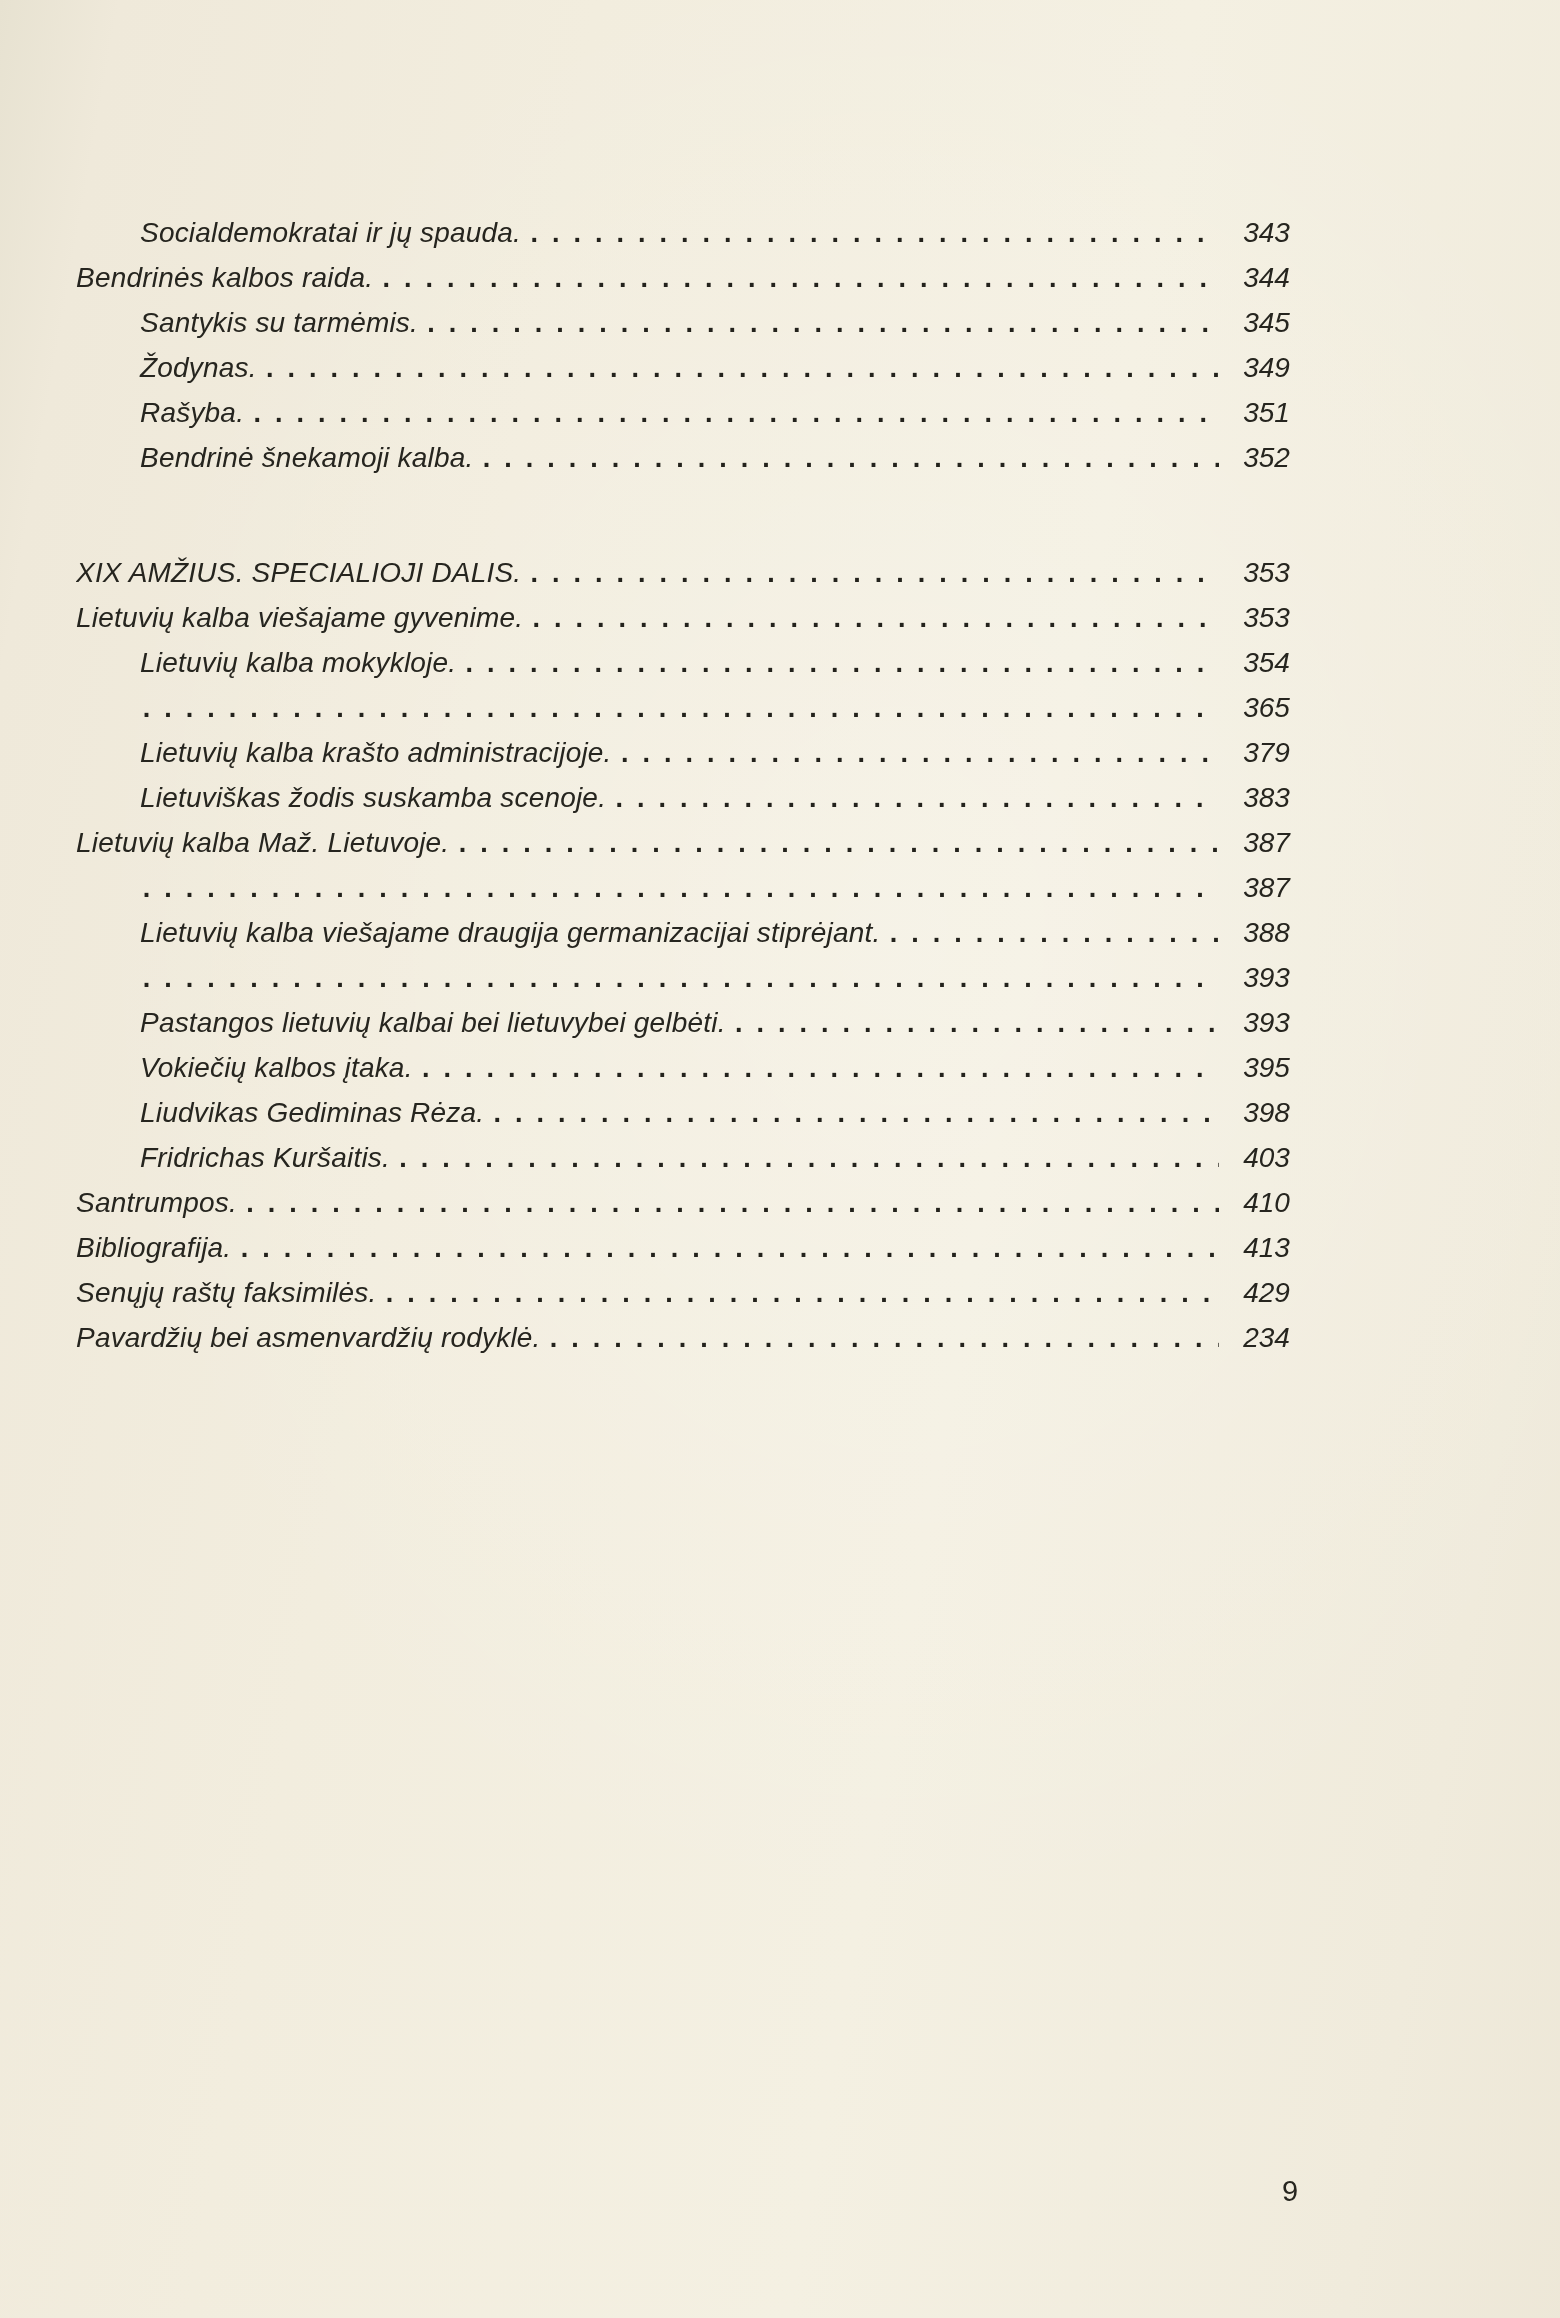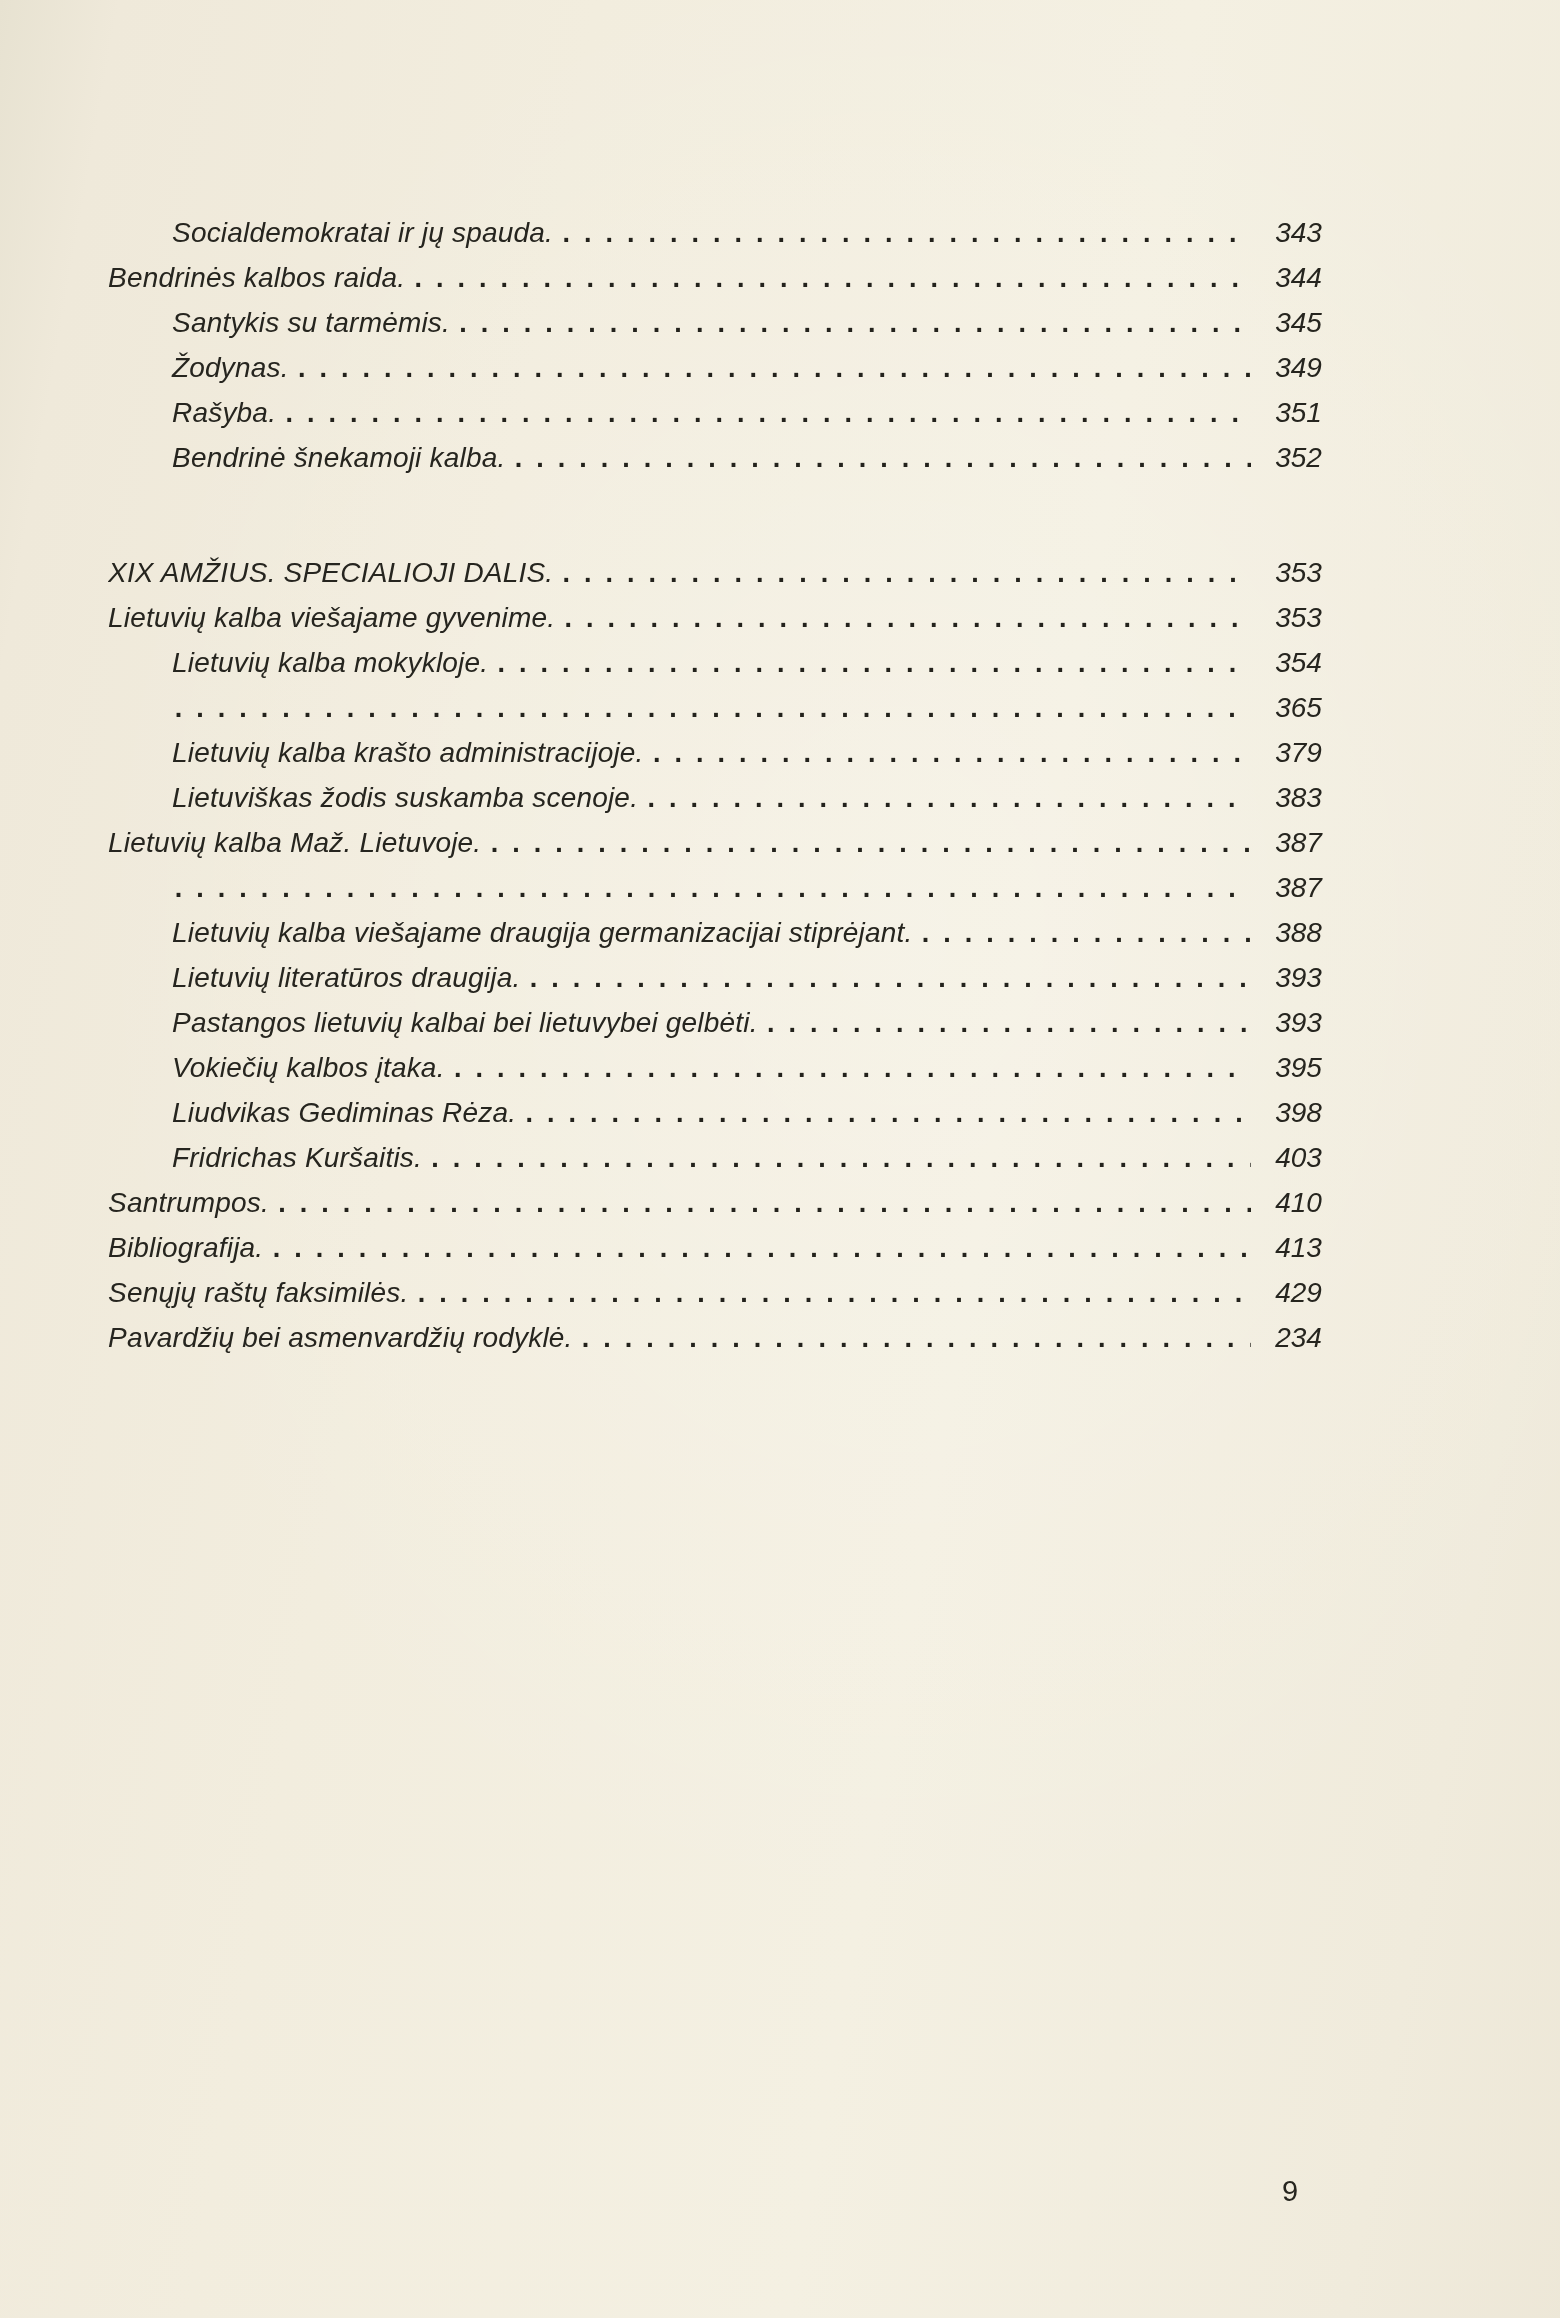--- a/index.html
+++ b/index.html
@@ -14,21 +14,21 @@
     width: 1560px;
     height: 2455px;
     background:
       radial-gradient(ellipse 1206px 1484px at 58% 38%, rgba(255,255,255,0.20), rgba(255,255,255,0) 70%),
       linear-gradient(100deg, #e7e2d1 0%, #efe9da 6%, #f2edde 30%, #f4f0e2 60%, #f0ebdc 88%, #ede7d7 100%);
     font-family: "Liberation Sans", "DejaVu Sans", sans-serif;
     color: #26251f;
   }
   .toc {
     position: absolute;
-    left: 108px;
+    left: 76px;
     top: 210px;
     width: 1238px; 
   }
   .row {
     display: flex;
     align-items: baseline;
     height: 45px;
     overflow: hidden;
   }
   .row.gap-before { margin-top: 70px; }
@@ -148,21 +148,20 @@
       <div class="row indent">
     <span class="leader">..........................................................................................</span>
     <span class="pagenum">387</span>
   </div>
       <div class="row indent">
     <span class="label">Lietuvių kalba viešajame draugija germanizacijai stiprėjant.</span>
     <span class="leader">..........................................................................................</span>
     <span class="pagenum">388</span>
   </div>
       <div class="row indent">
-    <span class="label">Lietuvių literatūros draugija.</span>
     <span class="leader">..........................................................................................</span>
     <span class="pagenum">393</span>
   </div>
       <div class="row indent">
     <span class="label">Pastangos lietuvių kalbai bei lietuvybei gelbėti.</span>
     <span class="leader">..........................................................................................</span>
     <span class="pagenum">393</span>
   </div>
       <div class="row indent">
     <span class="label">Vokiečių kalbos įtaka.</span>

